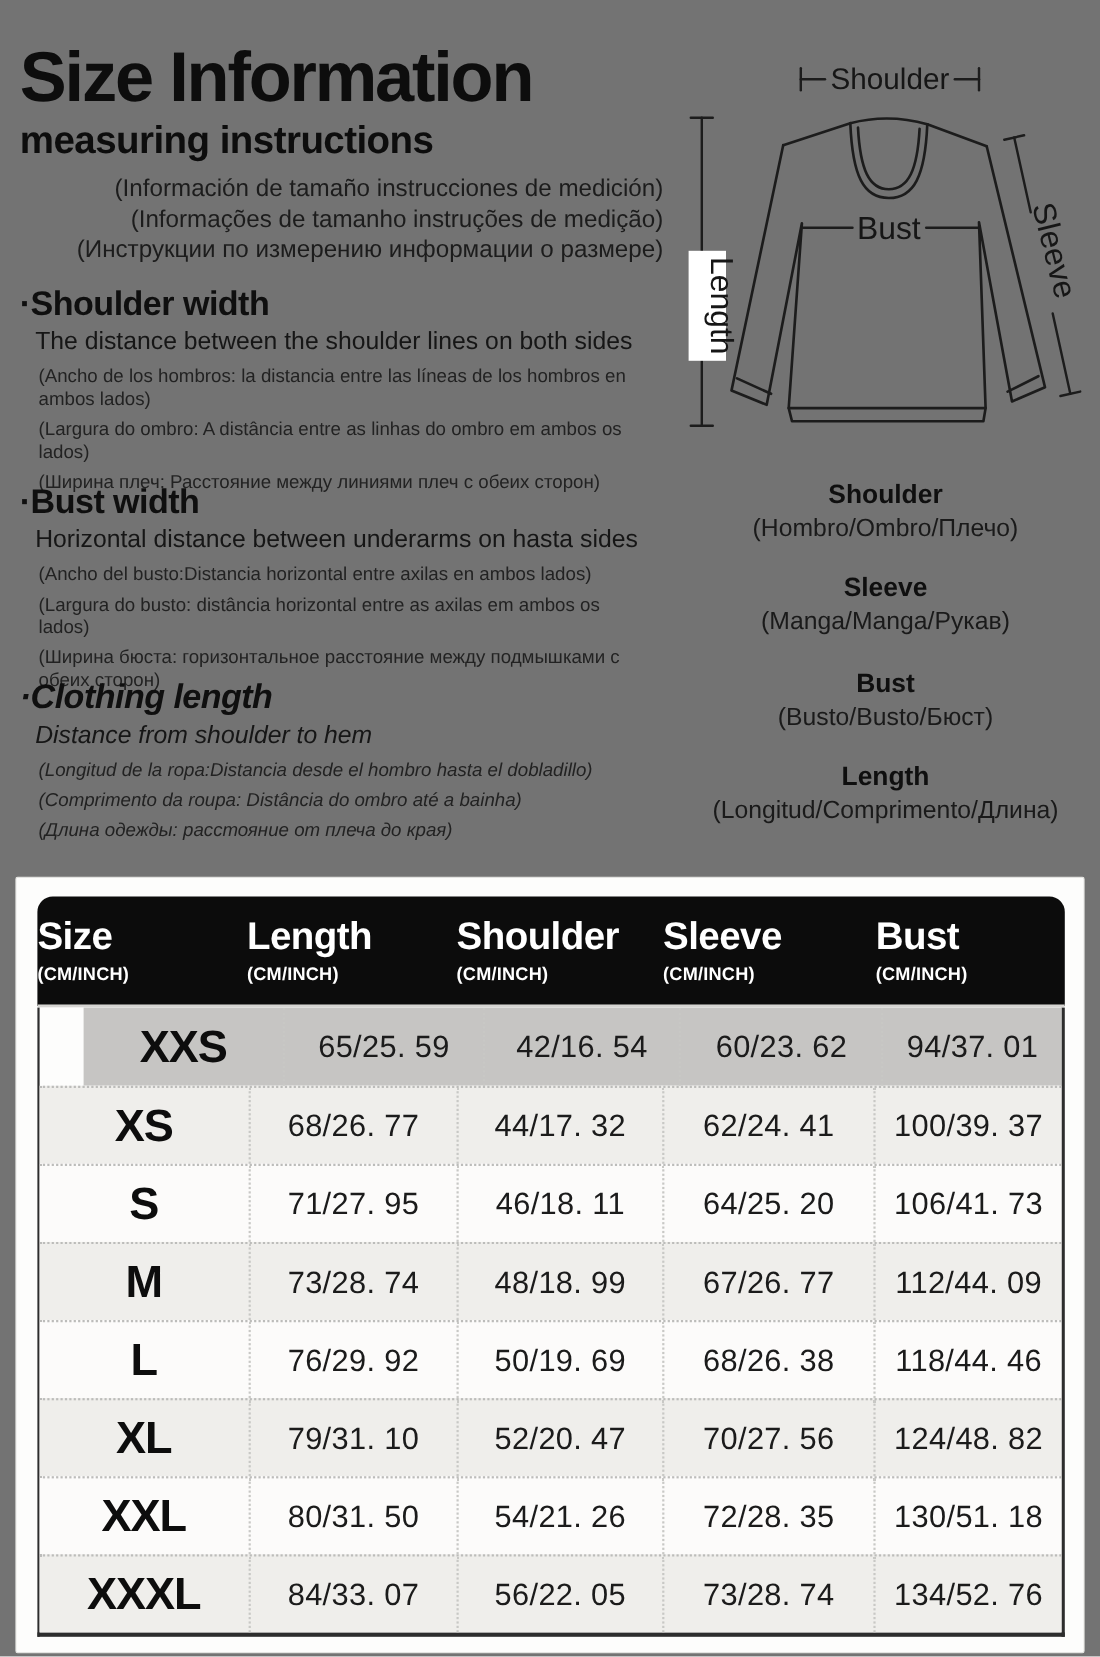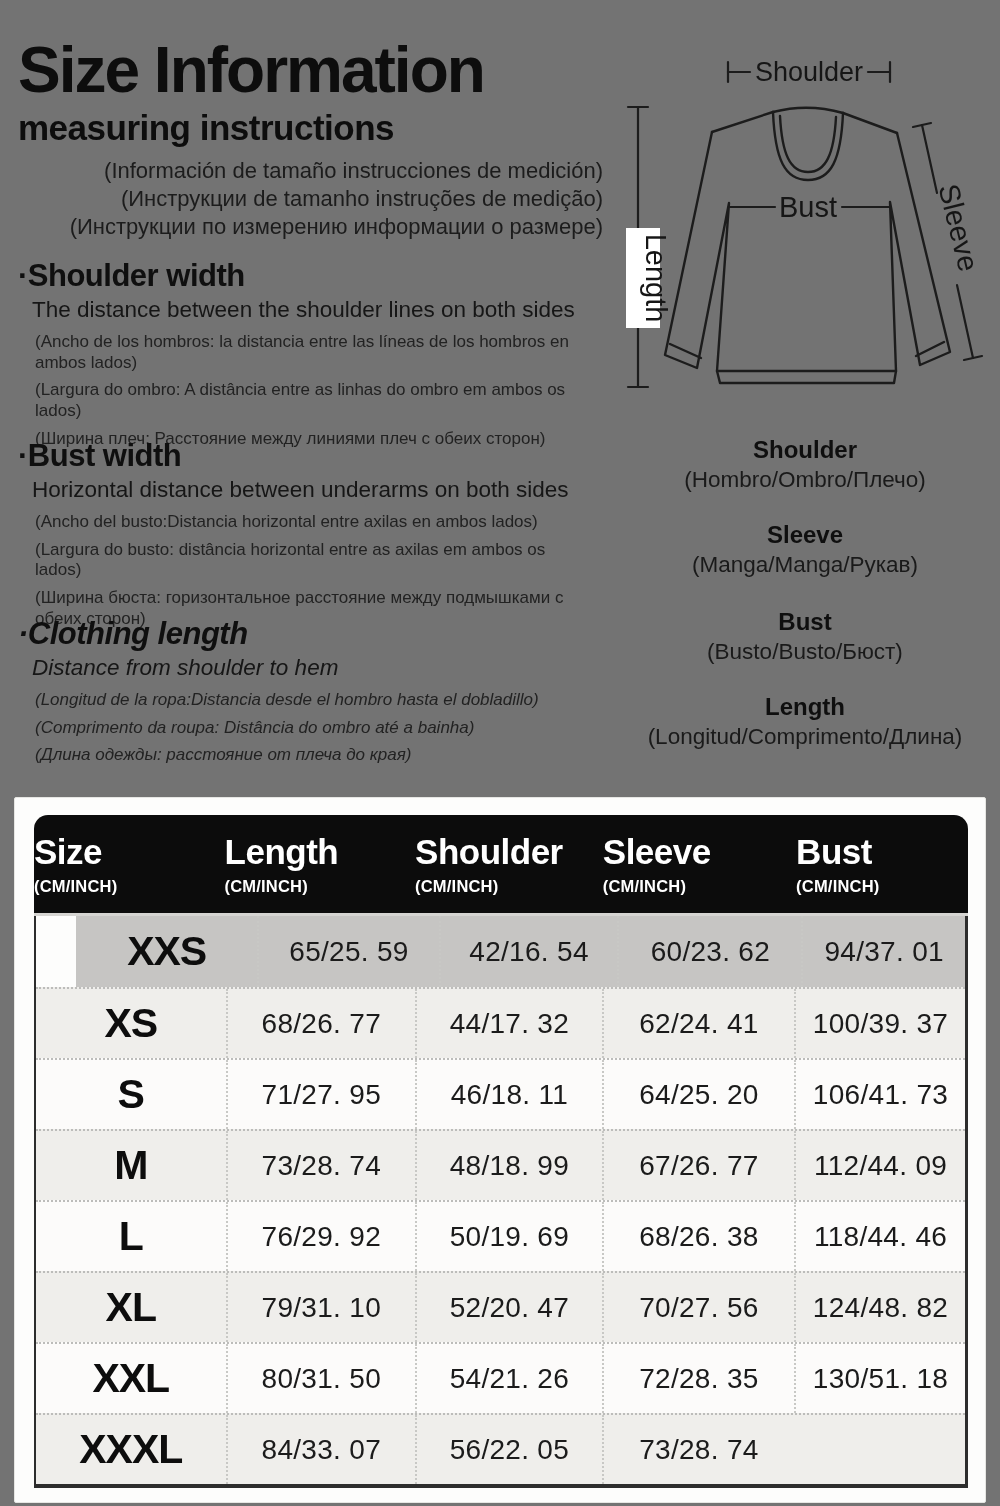--- a/index.html
+++ b/index.html
@@ -65,38 +65,38 @@
 </head>
 <body>
 
 <div class="page">
 
   <div class="intro">
     <div class="intro-title">Size Information</div>
     <div class="intro-subtitle">measuring instructions</div>
     <div class="intro-trans">
       <div>(Información de tamaño instrucciones de medición)</div>
-      <div>(Инструкции de tamanho instruções de medição)</div>
+      <div>(Informações de tamanho instruções de medição)</div>
       <div>(Инструкции по измерению информации о размере)</div>
     </div>
   </div>
 
   <div class="section sec-1">
     <div class="sec-title">·Shoulder width</div>
     <div class="sec-desc">The distance between the shoulder lines on both sides</div>
     <div class="sec-notes">
       <div>(Ancho de los hombros: la distancia entre las líneas de los hombros en ambos lados)</div>
       <div>(Largura do ombro: A distância entre as linhas do ombro em ambos os lados)</div>
       <div>(Ширина плеч: Расстояние между линиями плеч с обеих сторон)</div>
     </div>
   </div>
 
   <div class="section sec-2">
     <div class="sec-title">·Bust width</div>
-    <div class="sec-desc">Horizontal distance between underarms on both sides</div>
+    <div class="sec-desc">Horizontal distance between underarms on hasta sides</div>
     <div class="sec-notes">
       <div>(Ancho del busto:Distancia horizontal entre axilas en ambos lados)</div>
       <div>(Largura do busto: distância horizontal entre as axilas em ambos os lados)</div>
       <div>(Ширина бюста: горизонтальное расстояние между подмышками с обеих сторон)</div>
     </div>
   </div>
 
   <div class="section sec-3">
     <div class="sec-title">·Clothing length</div>
     <div class="sec-desc">Distance from shoulder to hem</div>
@@ -251,19 +251,20 @@
           <div class="tc c2 cell-val">54/21. 26</div>
           <div class="tc c3 cell-val">72/28. 35</div>
           <div class="tc c4 cell-val">130/51. 18</div>
         </div>
 
         <div class="trow row-a">
           <div class="tc c0 size-val">XXXL</div>
           <div class="tc c1 cell-val">84/33. 07</div>
           <div class="tc c2 cell-val">56/22. 05</div>
           <div class="tc c3 cell-val">73/28. 74</div>
+          <div class="tc c4 cell-val">134/52. 76</div>
         </div>
 
       </div>
     </div>
   </div>
 
 </div>
 
 </body></html>

